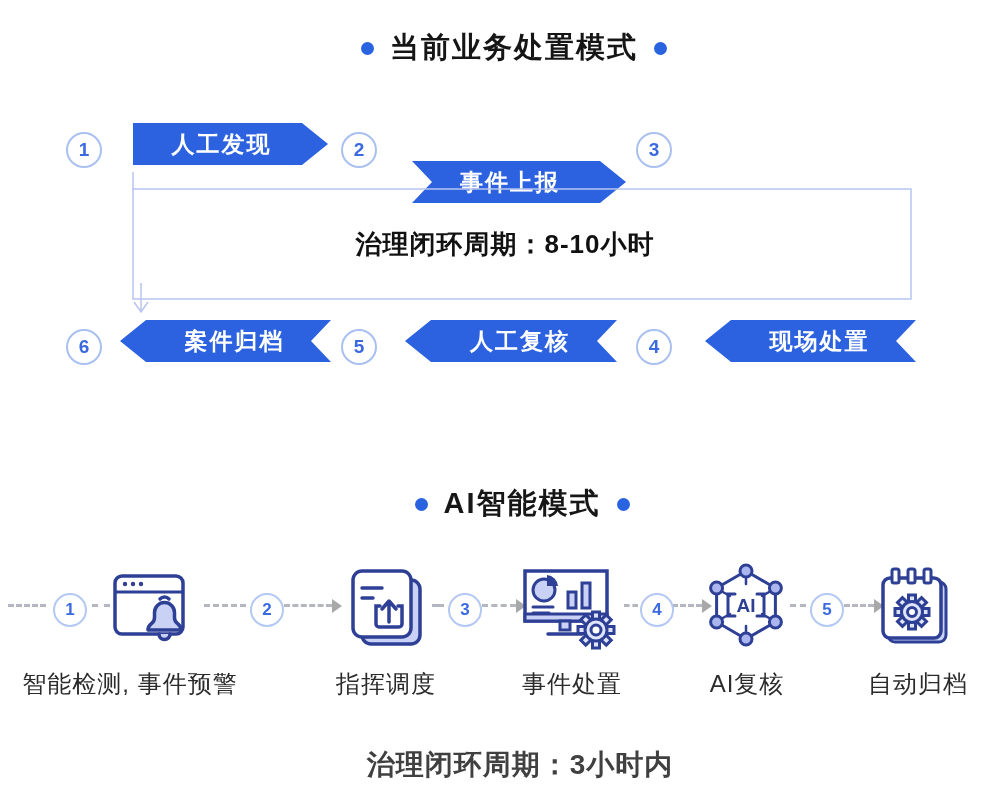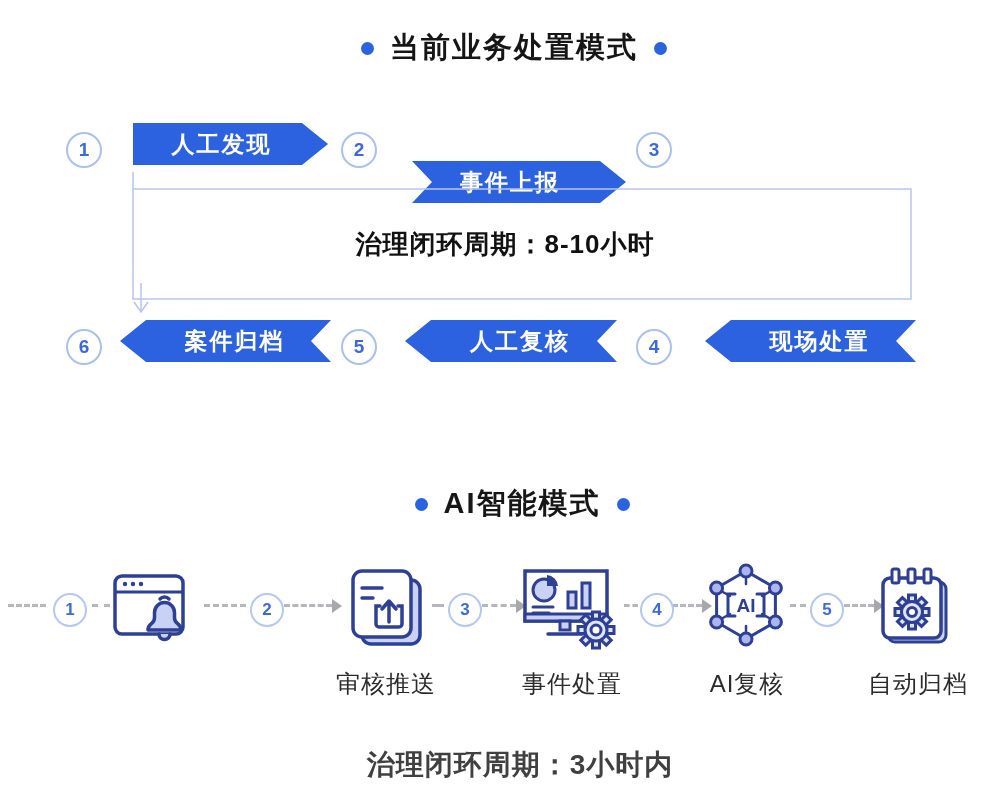--- a/index.html
+++ b/index.html
@@ -207,21 +207,22 @@
         <rect x="-3.5" y="-17" width="7" height="9" transform="rotate(180)"></rect>
         <rect x="-3.5" y="-17" width="7" height="9" transform="rotate(225)"></rect>
         <rect x="-3.5" y="-17" width="7" height="9" transform="rotate(270)"></rect>
         <rect x="-3.5" y="-17" width="7" height="9" transform="rotate(315)"></rect>
       </g>
       <circle r="10.5" fill="#dfe5f9" stroke="#2e3f96" stroke-width="3"></circle>
       <circle r="4.5" fill="#fff" stroke="#2e3f96" stroke-width="3"></circle>
     </g>
   </svg>
 
-  <div class="step-label" style="left:386px;top:668px;">审核推送</div>
+  <div class="step-label" style="left:130px;top:668px;">智能检测, 事件预警</div>
+  <div class="step-label" style="left:386px;top:668px;">指挥调度</div>
   <div class="step-label" style="left:572px;top:668px;">事件处置</div>
   <div class="step-label" style="left:747px;top:668px;">AI复核</div>
   <div class="step-label" style="left:918px;top:668px;">自动归档</div>
 
   <div class="bottom-cycle" style="left:520px;top:746px;">治理闭环周期：3小时内</div>
 
 
 </div>
 
 </body></html>

